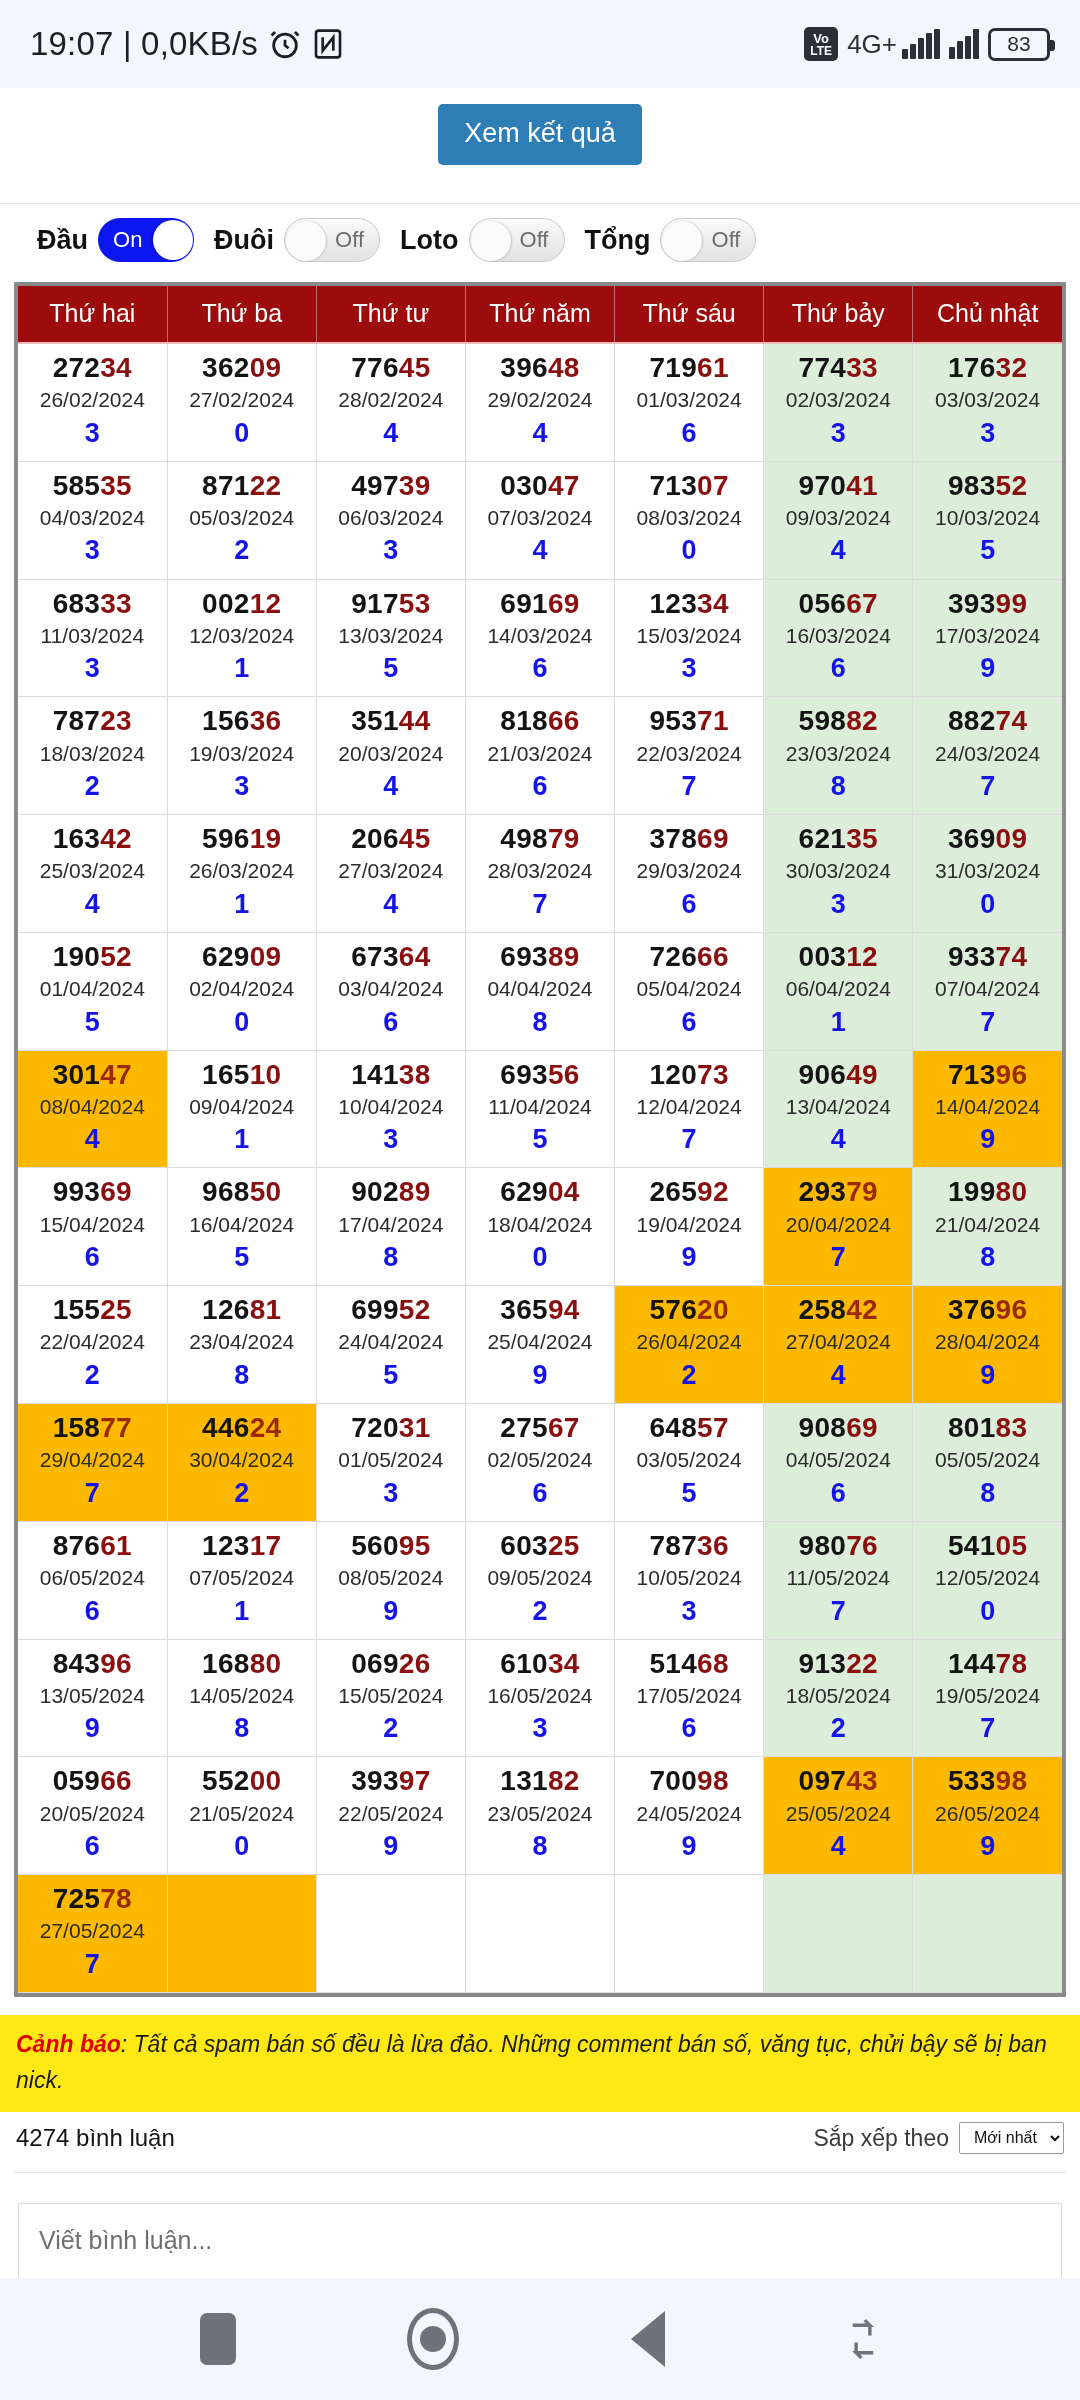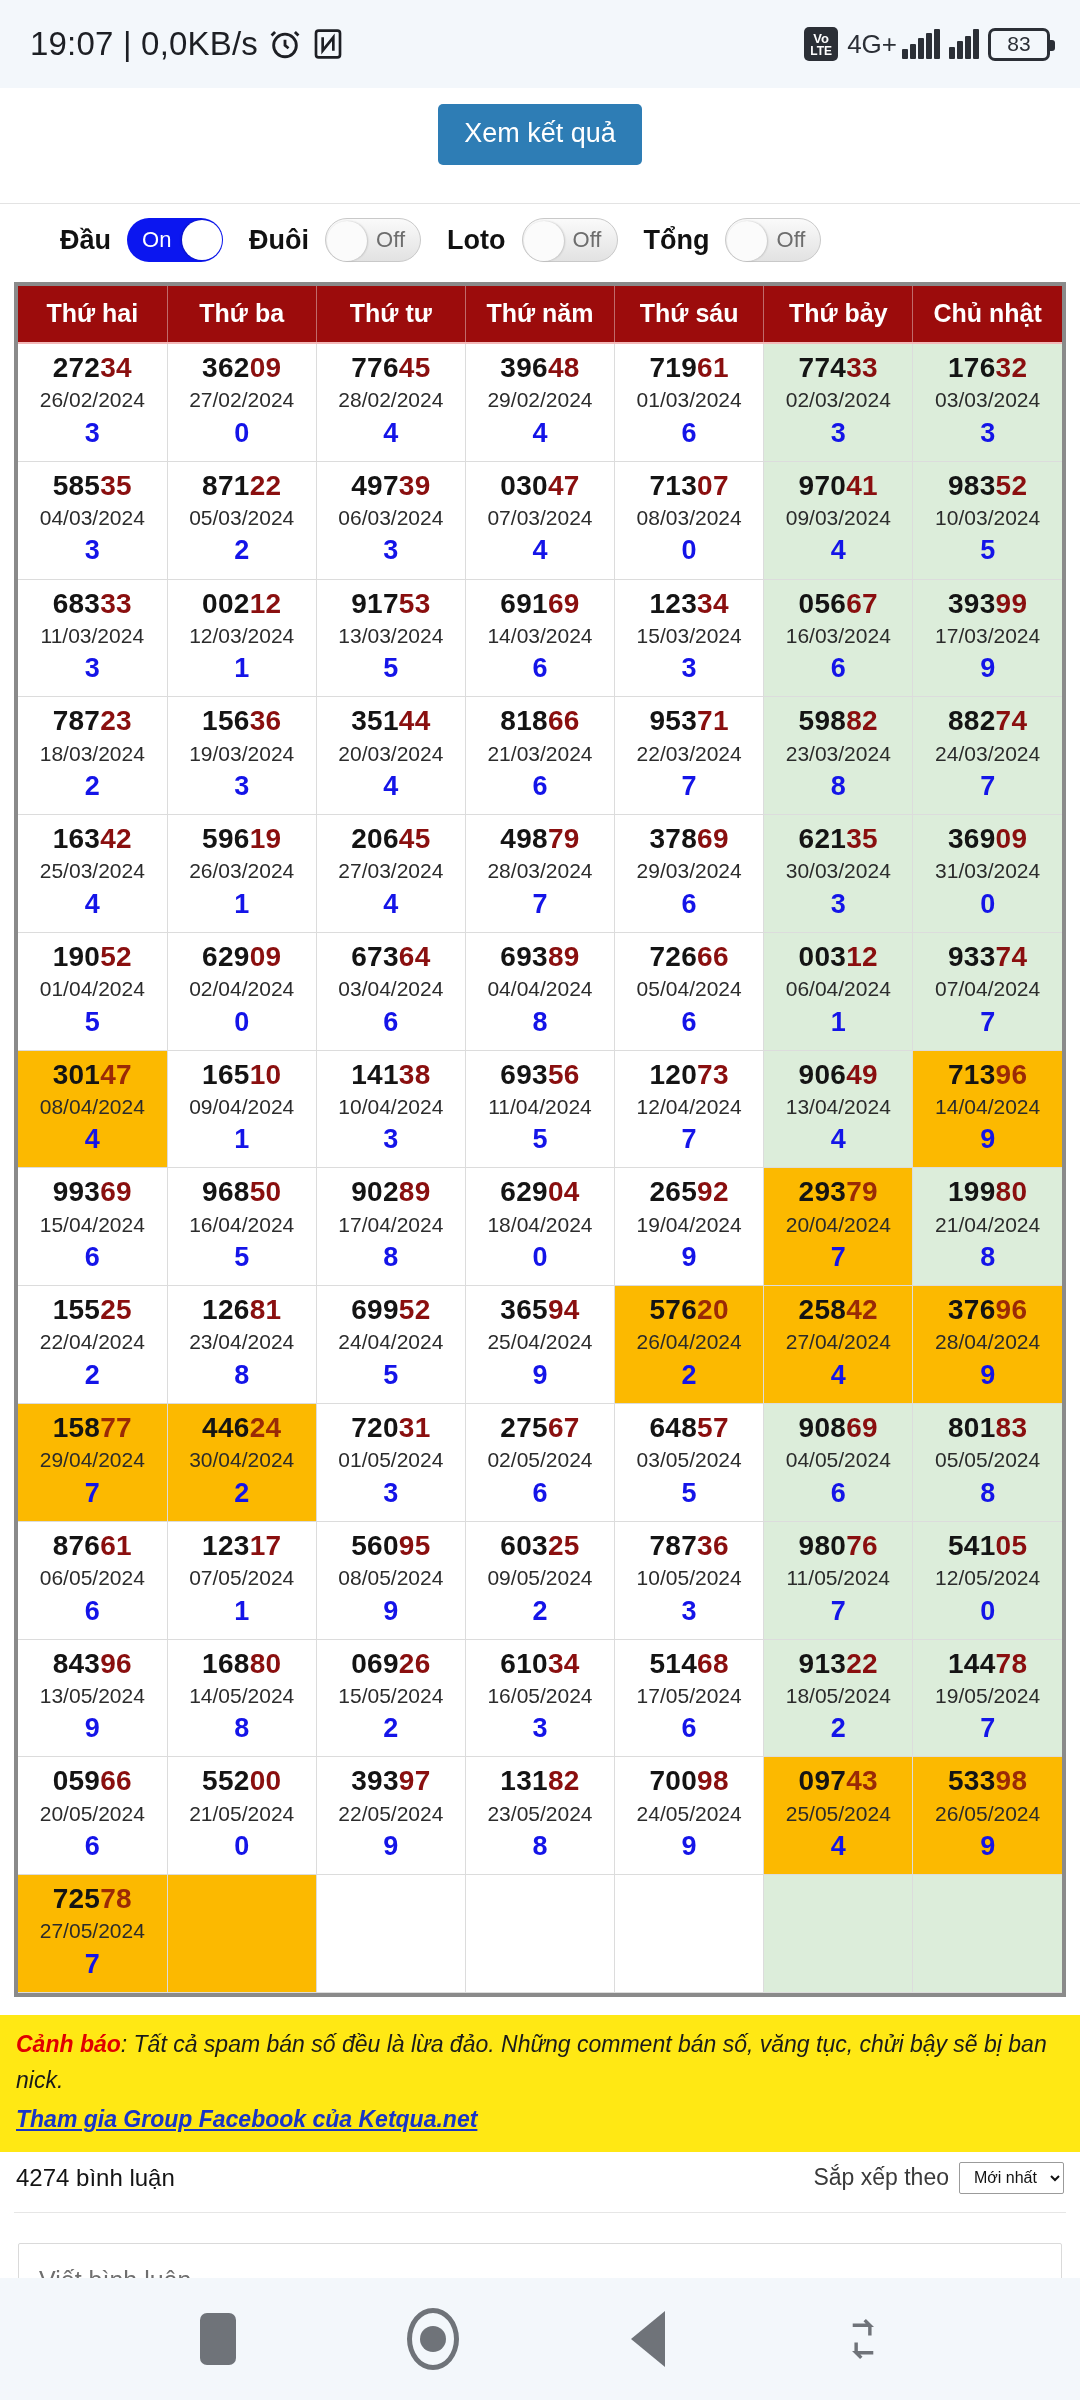--- a/index.html
+++ b/index.html
@@ -65,22 +65,22 @@
 
   #section-title {
     background: #ee1b23; color: #fff; text-align: center;
     font-size: 30px; font-weight: 700; padding: 16px 0 18px;
     border-bottom: 3px solid #f7a0a4;
     margin-top: 10px;
   }
 
   
   #toggle-row {
-    display: flex; align-items: center; gap: 14px;
-    padding: 14px 0 12px 60px;
+    display: flex; align-items: center; gap: 8px;
+    padding: 14px 0 12px 37px;
     background: #fff;
   }
   .tg-label { font-size: 27px; font-weight: 700; color: #111; margin-right: 2px; }
   .switch {
     width: 96px; height: 44px; border-radius: 22px; position: relative;
     display: inline-flex; align-items: center;
     margin-right: 12px;
   }
   .switch.on { background: #0b16f0; justify-content: flex-start; }
   .switch.off {
@@ -97,21 +97,21 @@
   .switch.off .knob { left: 1px; background: #fbfbfb; box-shadow: 1px 0 2px rgba(0,0,0,.18); }
 
   
   #table-wrap {
     margin: 8px 14px 0 14px;
     border: 4px solid #8a8a8a;
     background: #fff;
   }
   table { width: 100%; border-collapse: collapse; table-layout: fixed; }
   thead th {
-    background: #9c0c0c; color: #fff; font-size: 25px; font-weight: 700;
+    background: #9c0c0c; color: #fff; font-size: 25px; font-weight: 400;
     padding: 13px 0 14px; text-align: center;
     border-right: 1px solid #c06b6b;
     border-bottom: 2px solid #f3b9b9;
   }
   thead th:last-child { border-right: none; }
   tbody td {
     text-align: center; vertical-align: top;
     border-right: 1px solid #dcdcdc;
     border-bottom: 1px solid #dcdcdc;
     padding: 8px 0 10px;
@@ -764,21 +764,20 @@
             <td></td>
             <td class="weekend"></td>
             <td class="weekend"></td>
           </tr>
         </tbody>
     </table>
   </div>
 
   <div id="warning">
     <span class="w-key">Cảnh báo</span><span class="w-text">: Tất cả spam bán số đều là lừa đảo. Những comment bán số, văng tục, chửi bậy sẽ bị ban nick.</span><br>
-    <a class="w-link">Tham gia Group Facebook của Ketqua.net</a>
   </div>
 
   <div id="comment-bar">
     <span id="comment-count">4274 bình luận</span>
     <span class="sort-group">
       <span id="sort-label">Sắp xếp theo</span>
       <select id="sort-select"><option>Mới nhất</option></select>
     </span>
   </div>
   <div id="divider-line"></div>

